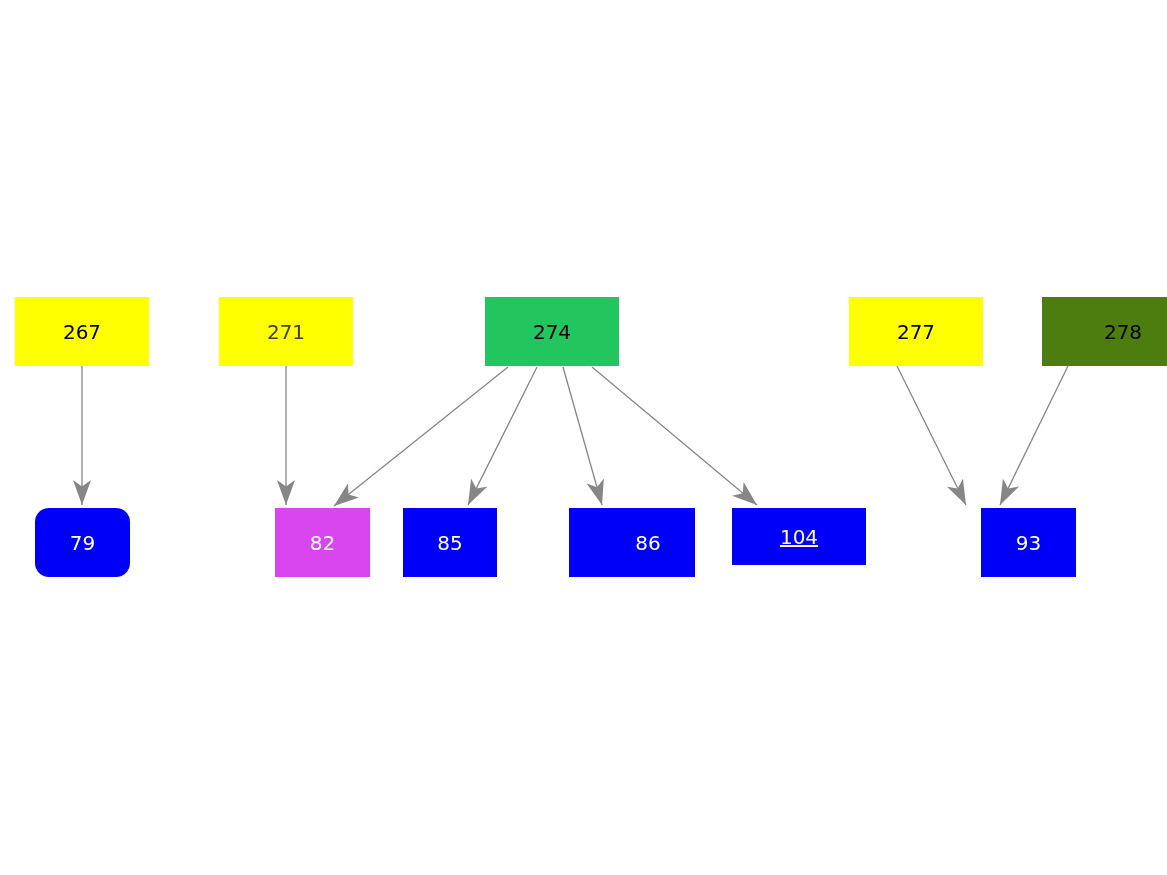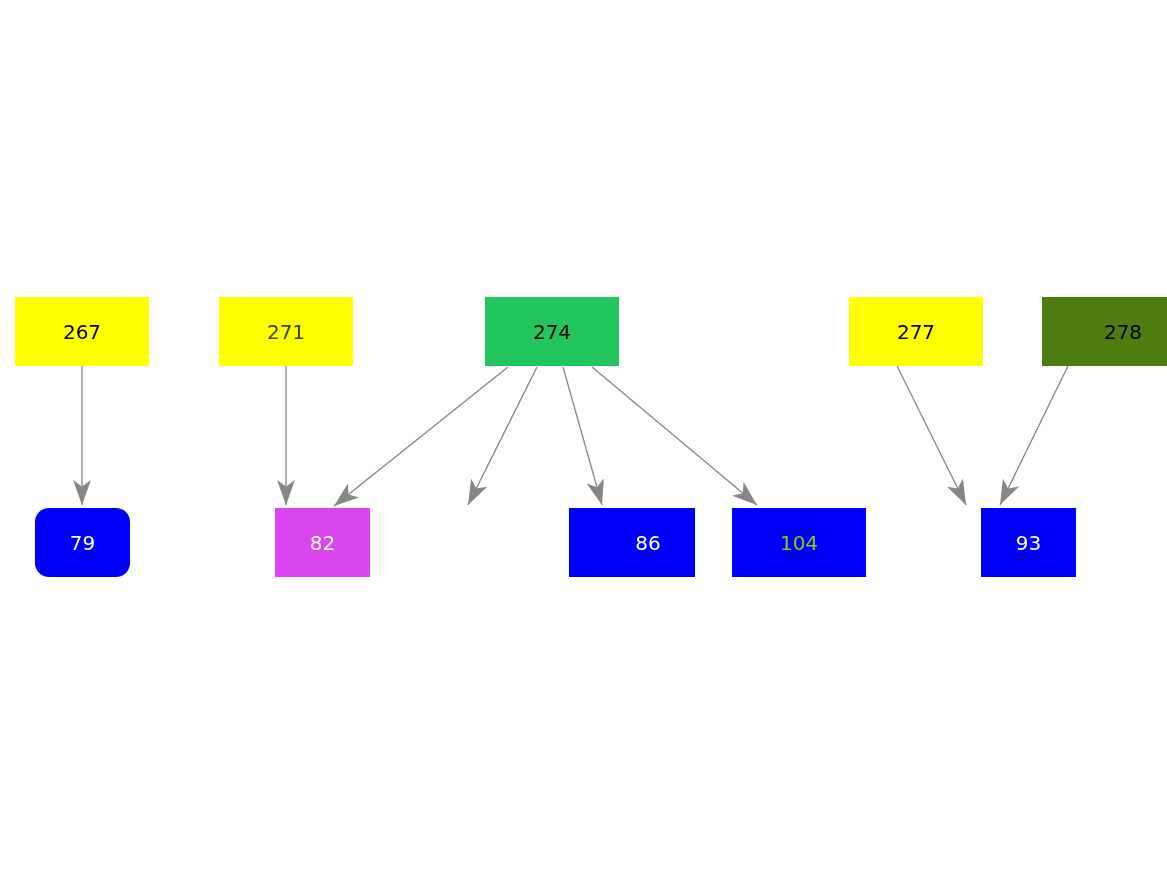--- a/index.html
+++ b/index.html
@@ -48,16 +48,17 @@
       <line x1="897" y1="366" x2="966" y2="505" stroke="#868686" stroke-width="1.3" marker-end="url(#arrowhead)"></line>
       <line x1="1068" y1="366" x2="1000" y2="505" stroke="#868686" stroke-width="1.3" marker-end="url(#arrowhead)"></line>
     </svg>
 <div class="node" style="left: 15px; top: 297px; width: 134px; height: 69px; background: rgb(255, 255, 0); color: rgb(0, 0, 0);">267</div>
     <div class="node" style="left: 219px; top: 297px; width: 134px; height: 69px; background: rgb(255, 255, 0); color: #404040;">271</div>
     <div class="node" style="left: 485px; top: 297px; width: 134px; height: 69px; background: #22c55e; color: rgb(0, 0, 0);">274</div>
     <div class="node" style="left: 813px; top: 297px; width: 134px; height: 69px; background: rgb(255, 255, 0); color: rgb(0, 0, 0); margin-left: 36px;">277</div>
     <div class="node" style="left: 1018px; top: 297px; width: 162px; height: 69px; background: #4d7c0f; color: rgb(0, 0, 0); margin-left: 24px;">278</div>
     <div class="node" style="left: 35px; top: 508px; width: 95px; height: 69px; background: rgb(0, 0, 250); color: rgb(255, 255, 255); border-radius: 14px;">79</div>
     <div class="node" style="left: 238px; top: 508px; width: 95px; height: 69px; background: #d946ef; color: rgb(255, 255, 255); margin-left: 37px;">82</div>
+    <div class="node" style="left: 403px; top: 508px; width: 94px; height: 69px; background: rgb(0, 0, 250); color: rgb(255, 255, 255);">85</div>
     <div class="node" style="left: 569px; top: 508px; width: 94px; height: 69px; background: rgb(0, 0, 250); color: rgb(255, 255, 255); padding-left: 32px;">86</div>
-    <div class="node" style="left: 732px; top: 508px; width: 134px; height: 69px; background: rgb(0, 0, 250); color: #84cc16;">104</div>
+    <div class="node" style="left: 732px; top: 508px; width: 134px; height: 57px; background: rgb(0, 0, 250); color: #fef9c3; text-decoration: underline;">104</div>
     <div class="node" style="left: 936px; top: 508px; width: 95px; height: 69px; background: rgb(0, 0, 250); color: rgb(255, 255, 255); margin-left: 45px;">93</div>
   </div>
 
 </body></html>

